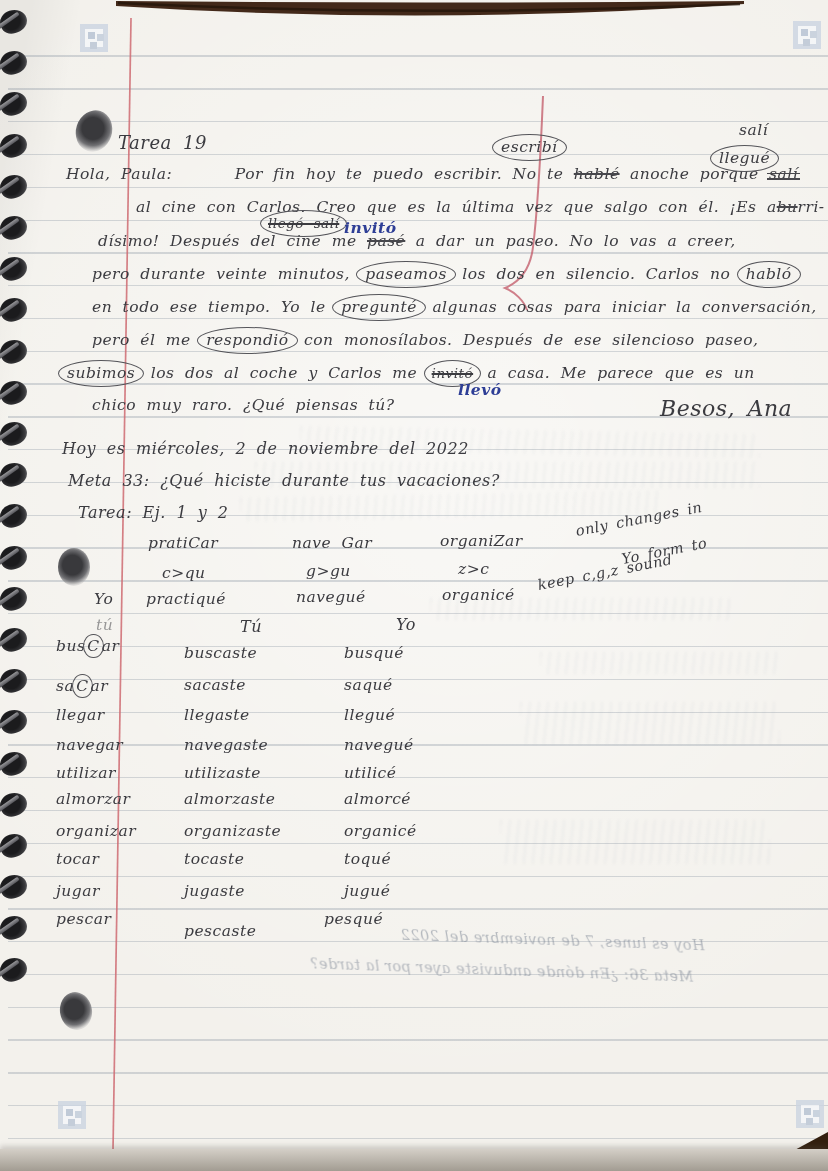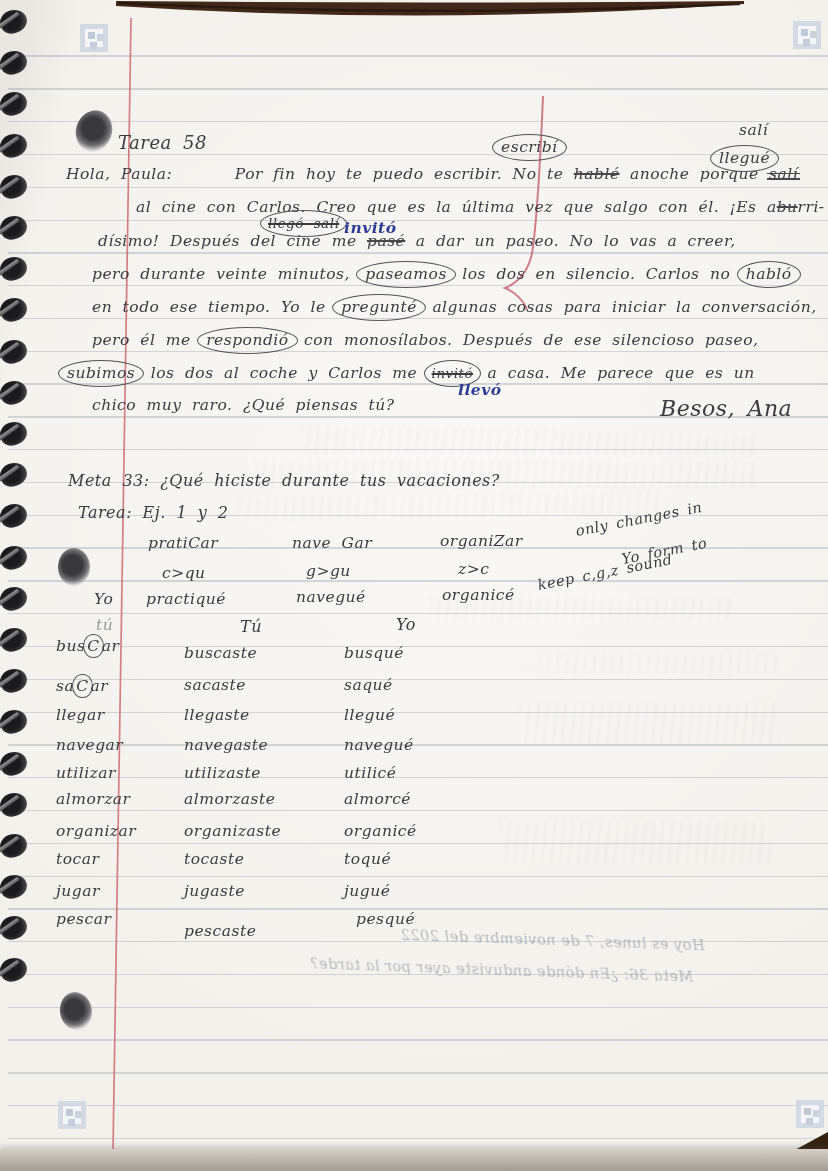--- a/index.html
+++ b/index.html
@@ -81,22 +81,23 @@
   <div class="marker" style="left:796px;top:1100px;"></div>
 
   <div class="smudge" style="left:300px;top:430px;width:460px;height:24px;transform:rotate(1deg);"></div>
   <div class="smudge" style="left:255px;top:462px;width:505px;height:26px;"></div>
   <div class="smudge" style="left:240px;top:494px;width:420px;height:24px;transform:rotate(-1deg);"></div>
   <div class="smudge" style="left:430px;top:598px;width:300px;height:22px;"></div>
   <div class="smudge" style="left:540px;top:652px;width:240px;height:22px;"></div>
   <div class="smudge" style="left:520px;top:702px;width:260px;height:42px;"></div>
   <div class="smudge" style="left:500px;top:820px;width:270px;height:44px;"></div>
 
-  <div class="hw big" style="left:118px;top:132px;">Tarea 58</div>
+  <div class="hw big" style="left:118px;top:132px;">Tarea 19</div>
   <div class="hw" style="left:660px;top:398px;font-size:22px;">Besos, Ana</div>
+  <div class="hw" style="left:62px;top:438px;font-size:16px;">Hoy es miércoles, 2 de noviembre del 2022</div>
   <div class="hw" style="left:68px;top:470px;font-size:16px;">Meta 33: ¿Qué hiciste durante tus vacaciones?</div>
   <div class="hw" style="left:78px;top:502px;font-size:16px;">Tarea: Ej. 1 y 2</div>
   <div class="hw faint" style="left:96px;top:614px;">tú</div>
   <div class="hw" style="left:240px;top:616px;font-size:16px;">Tú</div>
   <div class="hw" style="left:396px;top:614px;font-size:16px;">Yo</div>
 
   <div id="letter">
       <div class="hw" style="left: 66px; top: 163px;"><span class="seg-p">Hola, Paula:</span><span class="seg-p">      </span><span class="seg-p">Por fin hoy te puedo escribir. No te </span><span class="seg-s">hablé</span><span class="seg-p"> anoche porque </span><span class="seg-s2">salí</span></div>
       <div class="hw" style="left: 128px; top: 196px; margin-left: 8px;"><span class="seg-p">al cine con Carlos. Creo que es la última vez que salgo con él. ¡Es a</span><span class="seg-s">bu</span><span class="seg-p">rri-</span></div>
       <div class="hw" style="left: 98px; top: 230px;"><span class="seg-p">dísimo! Después del cine me </span><span class="seg-s">pasé</span><span class="seg-p"> a dar un paseo. No lo vas a creer,</span></div>
@@ -150,21 +151,21 @@
       <div class="hw" style="left: 184px; top: 820px;"><span class="seg-p">organizaste</span></div>
       <div class="hw" style="left: 344px; top: 820px;"><span class="seg-p">organicé</span></div>
       <div class="hw" style="left: 56px; top: 848px;"><span class="seg-p">tocar</span></div>
       <div class="hw" style="left: 184px; top: 848px;"><span class="seg-p">tocaste</span></div>
       <div class="hw" style="left: 344px; top: 848px;"><span class="seg-p">toqué</span></div>
       <div class="hw" style="left: 56px; top: 880px;"><span class="seg-p">jugar</span></div>
       <div class="hw" style="left: 184px; top: 880px;"><span class="seg-p">jugaste</span></div>
       <div class="hw" style="left: 344px; top: 880px;"><span class="seg-p">jugué</span></div>
       <div class="hw" style="left: 56px; top: 908px;"><span class="seg-p">pescar</span></div>
       <div class="hw" style="left: 184px; top: 908px; margin-top: 12px;"><span class="seg-p">pescaste</span></div>
-      <div class="hw" style="left: 356px; top: 908px;"><span class="seg-p">pesqué</span></div>
+      <div class="hw" style="left: 324px; top: 908px;"><span class="seg-p">pesqué</span></div>
     </div>
   <div id="bleeds">
       <div class="bleed" style="left: 400px; top: 932px;">Hoy es lunes, 7 de noviembre del 2022</div>
       <div class="bleed" style="left: 310px; top: 962px;">Meta 36: ¿En dónde anduviste ayer por la tarde?</div>
     </div>
   <div id="rings">
       <div class="ring" style="left: -6px; top: 8px;"></div>
       <div class="ring" style="left: -6px; top: 49.2px;"></div>
       <div class="ring" style="left: -6px; top: 90.4px;"></div>
       <div class="ring" style="left: -6px; top: 131.6px;"></div>

